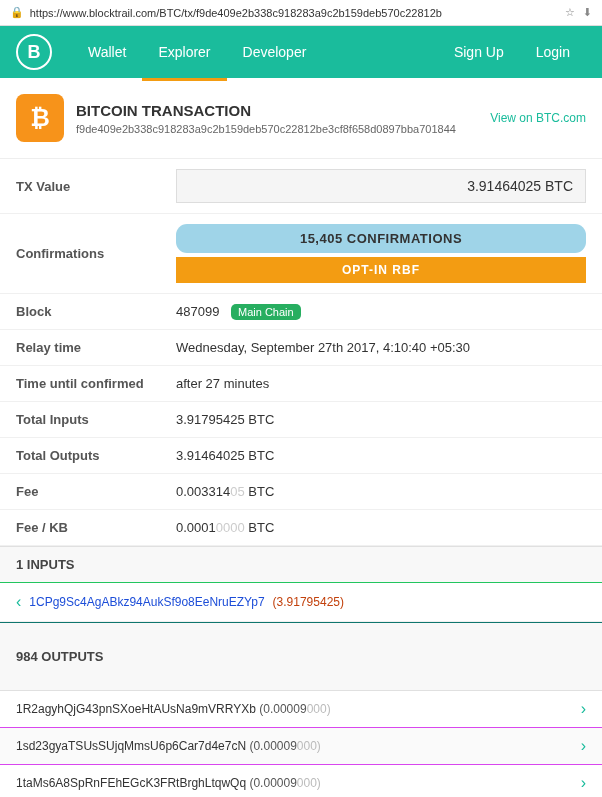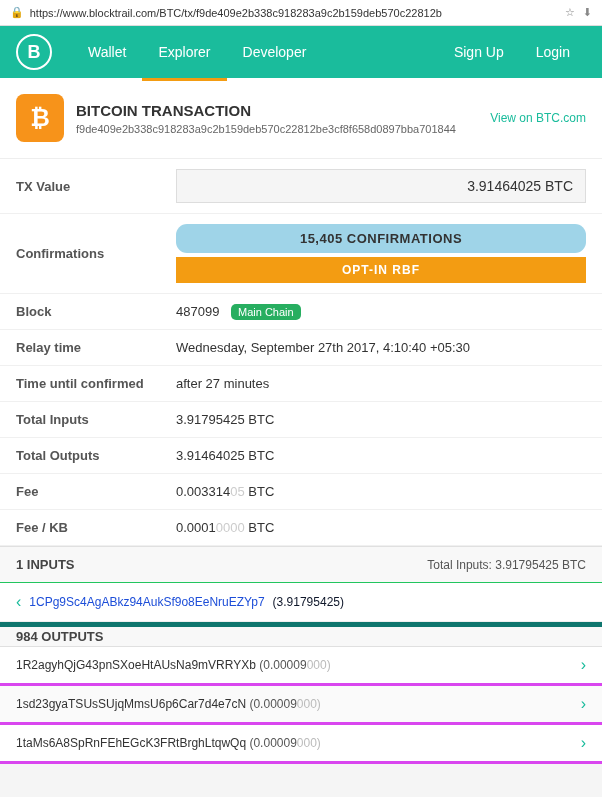--- a/index.html
+++ b/index.html
@@ -144,38 +144,38 @@
     .input-row {
       padding: 10px 16px;
       display: flex;
       align-items: center;
       gap: 8px;
       border-bottom: 1px solid #f0f0f0;
       background: white;
     }
     .chevron-left { color: #1abc9c; font-size: 16px; }
     .address-text { font-size: 12px; color: #1d4ed8; }
-    .amount-text { color: #0f172a; font-size: 12px; }
+    .amount-text { color: #c2410c; font-size: 12px; }
 
     .outputs-header {
       background: #f8f8f8;
-      border-top: 5px solid #0f766e;
+      border-top: 1px solid #0f766e;
       border-bottom: 1px solid #e0e0e0;
-      padding: 2px 16px;
+      padding: 26px 16px;
       font-size: 13px;
       font-weight: bold;
       color: #444;
     }
 
     .output-row {
       padding: 9px 16px;
       display: flex;
       align-items: center;
       justify-content: space-between;
-      border-bottom: 3px solid #d946ef;
+      border-bottom: 1px solid #d946ef;
       background: white;
     }
     .output-row:nth-child(even) { background: #fafafa; }
     .output-addr { font-size: 12px; color: #555; }
     .output-addr .addr-main { color: #333; }
     .output-chevron { color: #1abc9c; font-size: 16px; }
   </style>
 </head>
 <body>
 
@@ -264,21 +264,20 @@
       <td>Fee / KB</td>
       <td>
         <span class="fee-highlight">0.0001</span><span class="fee-dim">0000</span><span> BTC</span>
       </td>
     </tr>
   </tbody>
     </table>
 
   <div class="section-header">
     <span>1 INPUTS</span>
-    <span class="right-info">Total Inputs: 3.91795425 BTC</span>
   </div>
   <div class="input-row">
     <span class="chevron-left">‹</span>
     <span class="address-text">1CPg9Sc4AgABkz94AukSf9o8EeNruEZYp7</span>
     <span class="amount-text">(3.91795425)</span>
   </div>
 
   <div class="outputs-header">
     <span>984 OUTPUTS</span>
   </div>

